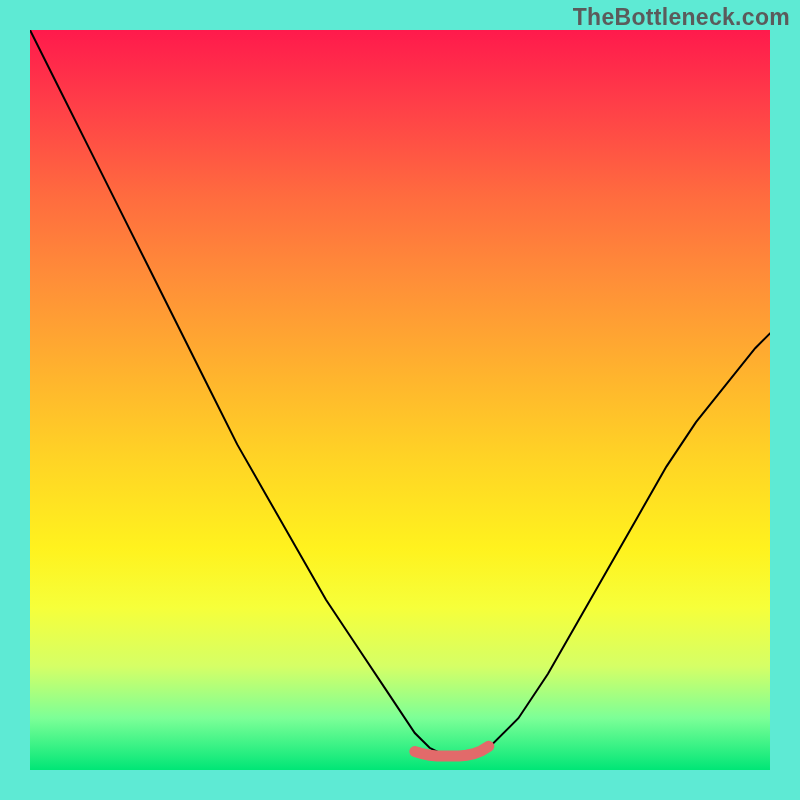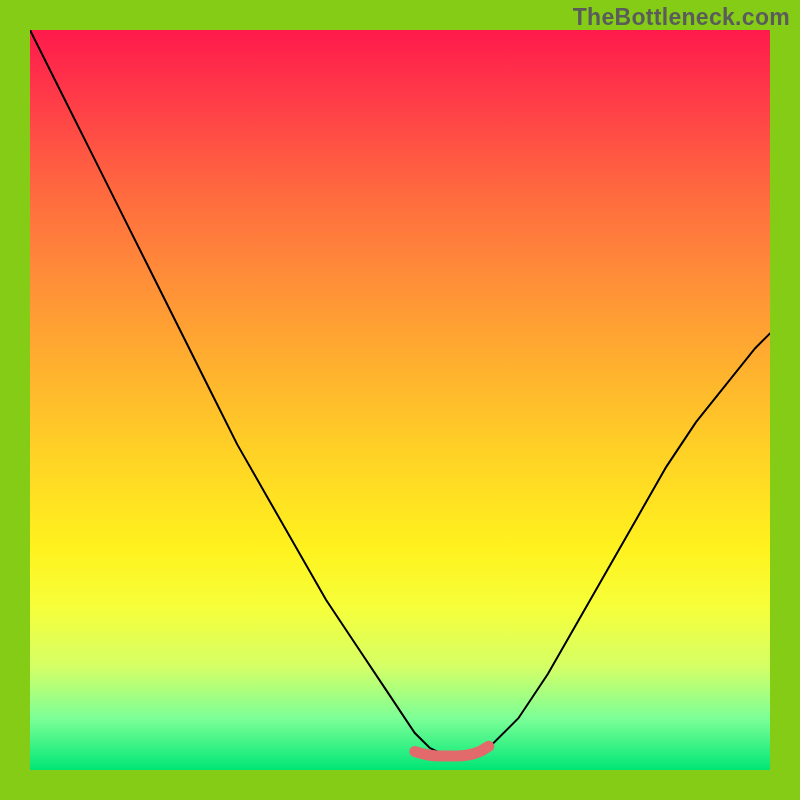--- a/index.html
+++ b/index.html
@@ -8,21 +8,21 @@
     width: 800px;
     height: 800px;
     overflow: hidden;
     background: #000;
     font-family: Arial, Helvetica, sans-serif;
   }
   .frame {
     position: relative;
     width: 800px;
     height: 800px;
-    background: #84cc16;
+    background: #5eead4;
   }
   .watermark {
     position: absolute;
     top: 4px;
     right: 10px;
     color: #5b5b5b;
     font-size: 23px;
     font-weight: bold;
     letter-spacing: 0.3px;
     z-index: 10;

